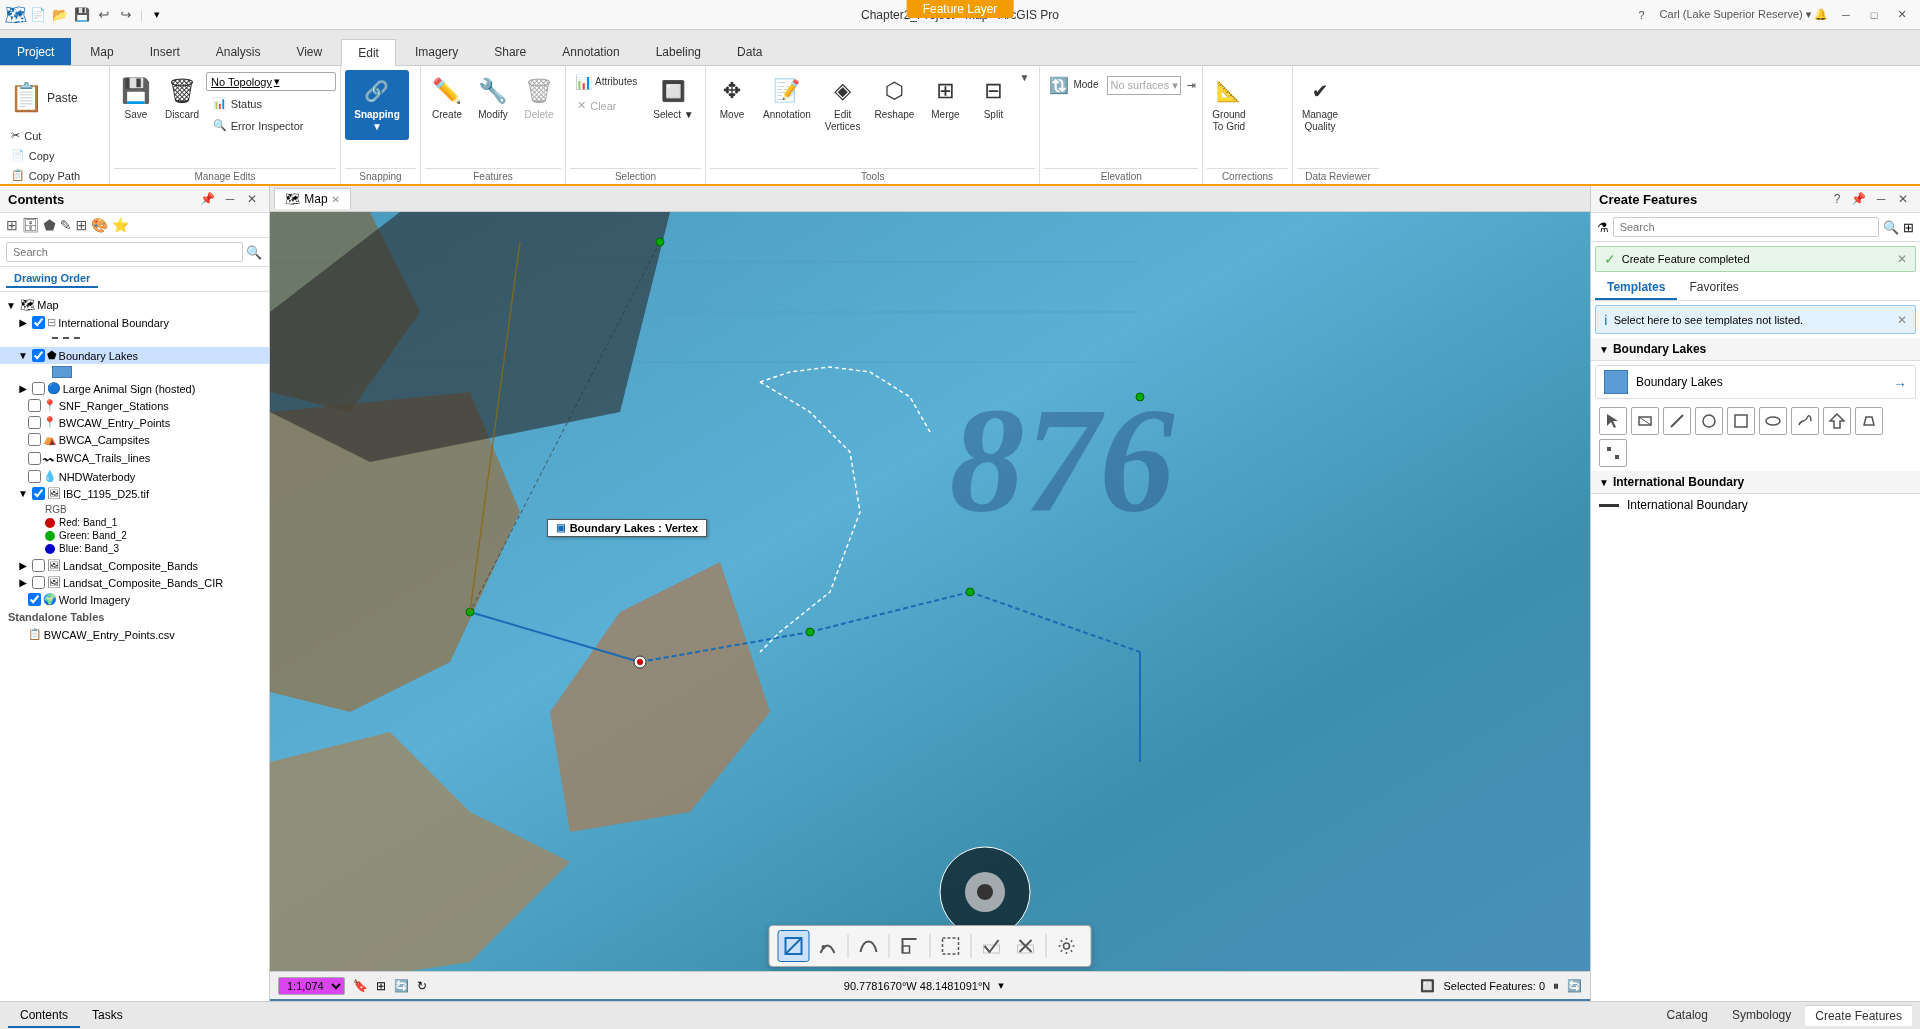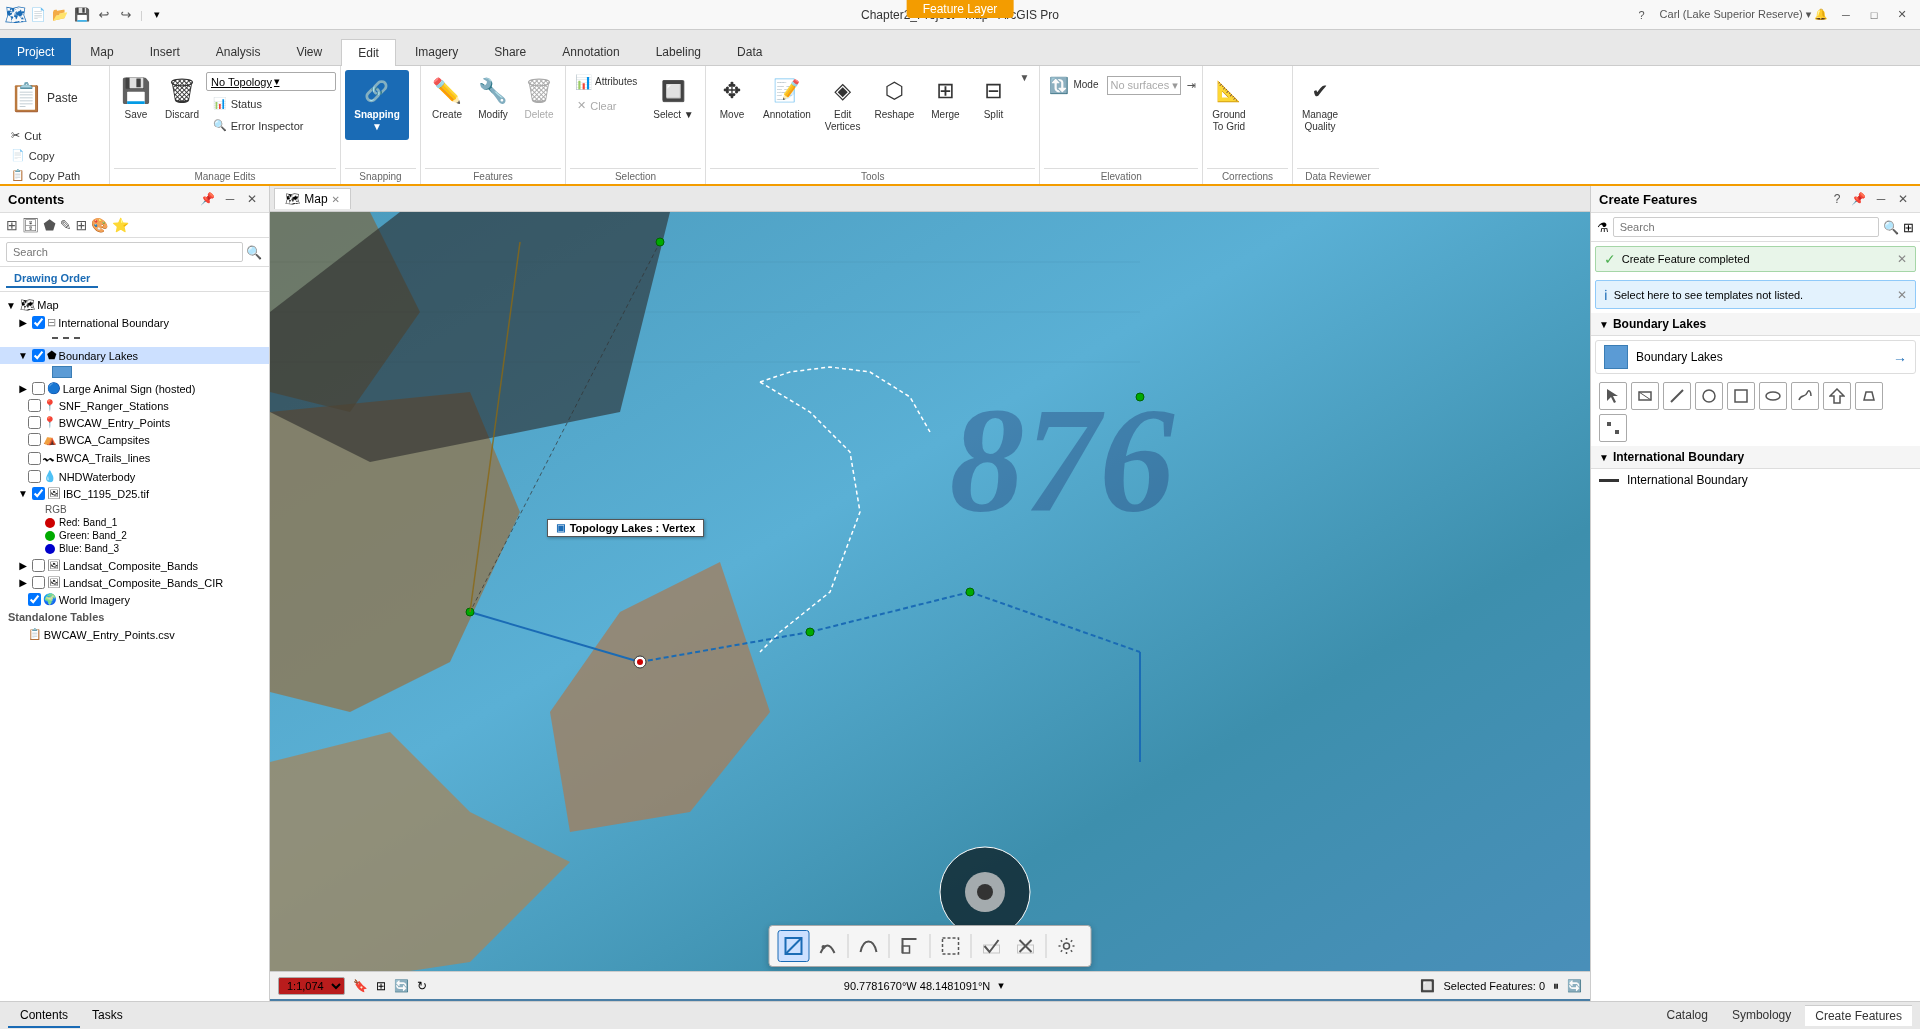--- a/index.html
+++ b/index.html
@@ -314,21 +314,21 @@
       border-top: 1px solid #ccc;
       display: flex;
       align-items: center;
       justify-content: space-between;
       padding: 0 8px;
       font-size: 11px;
     }
     .status-section { display: flex; align-items: center; gap: 8px; }
     .scale-dropdown {
       border: 1px solid #aaa;
-      background: #b91c1c;
+      background: #d946ef;
       padding: 1px 4px;
       font-size: 11px;
       border-radius: 2px;
     }
 
     
     #right-panel {
       width: 330px;
       background: white;
       border-left: 1px solid #ccc;
@@ -924,21 +924,21 @@
         <polyline points="490,170 540,200 580,240 590,300 560,380 510,420 490,440" fill="none" stroke="white" stroke-width="1.5" stroke-dasharray="4,3"></polyline>
         <polyline points="490,170 520,160 560,155 600,160 640,185 660,220" fill="none" stroke="white" stroke-width="1.5" stroke-dasharray="4,3"></polyline>
 
         <ellipse cx="715" cy="680" rx="45" ry="45" fill="rgba(0,0,0,0.6)" stroke="white" strokewidth="2"></ellipse>
         <ellipse cx="715" cy="680" rx="20" ry="20" fill="rgba(200,200,200,0.8)"></ellipse>
         <circle cx="715" cy="680" r="8" fill="#333"></circle>
       </svg>
 
       <div class="tooltip-label" style="top:39%;left:21%;">
         <span class="layer-icon-small">▣</span>
-        <span>Topology Lakes : Vertex</span>
+        <span>Boundary Lakes : Vertex</span>
       </div>
 
       <div id="editing-toolbar">
         <div class="edit-tool active" title="Straight Segment">
           <svg width="20" height="20" viewBox="0 0 20 20">
               <rect x="2" y="2" width="16" height="16" fill="none" stroke="#1a6bb5" stroke-width="2"></rect>
               <line x1="2" y1="18" x2="18" y2="2" stroke="#1a6bb5" stroke-width="2"></line>
             </svg>
         </div>
         <div class="edit-tool">
@@ -1031,20 +1031,24 @@
     </div>
 
     <div class="success-banner">
       <div style="display:flex;align-items:center;gap:6px;">
         <span class="success-icon">✓</span>
         <span>Create Feature completed</span>
       </div>
       <span style="cursor:pointer;color:#888;font-size:12px;">✕</span>
     </div>
 
+    <div class="panel-tabs">
+      <div class="panel-tab active">Templates</div>
+      <div class="panel-tab">Favorites</div>
+    </div>
 
     <div class="info-banner">
       <div style="display:flex;align-items:center;gap:6px;">
         <span class="info-icon">ℹ</span>
         <span>Select here to see templates not listed.</span>
       </div>
       <span style="cursor:pointer;color:#888;font-size:12px;">✕</span>
     </div>
 
     <div class="section-header">

